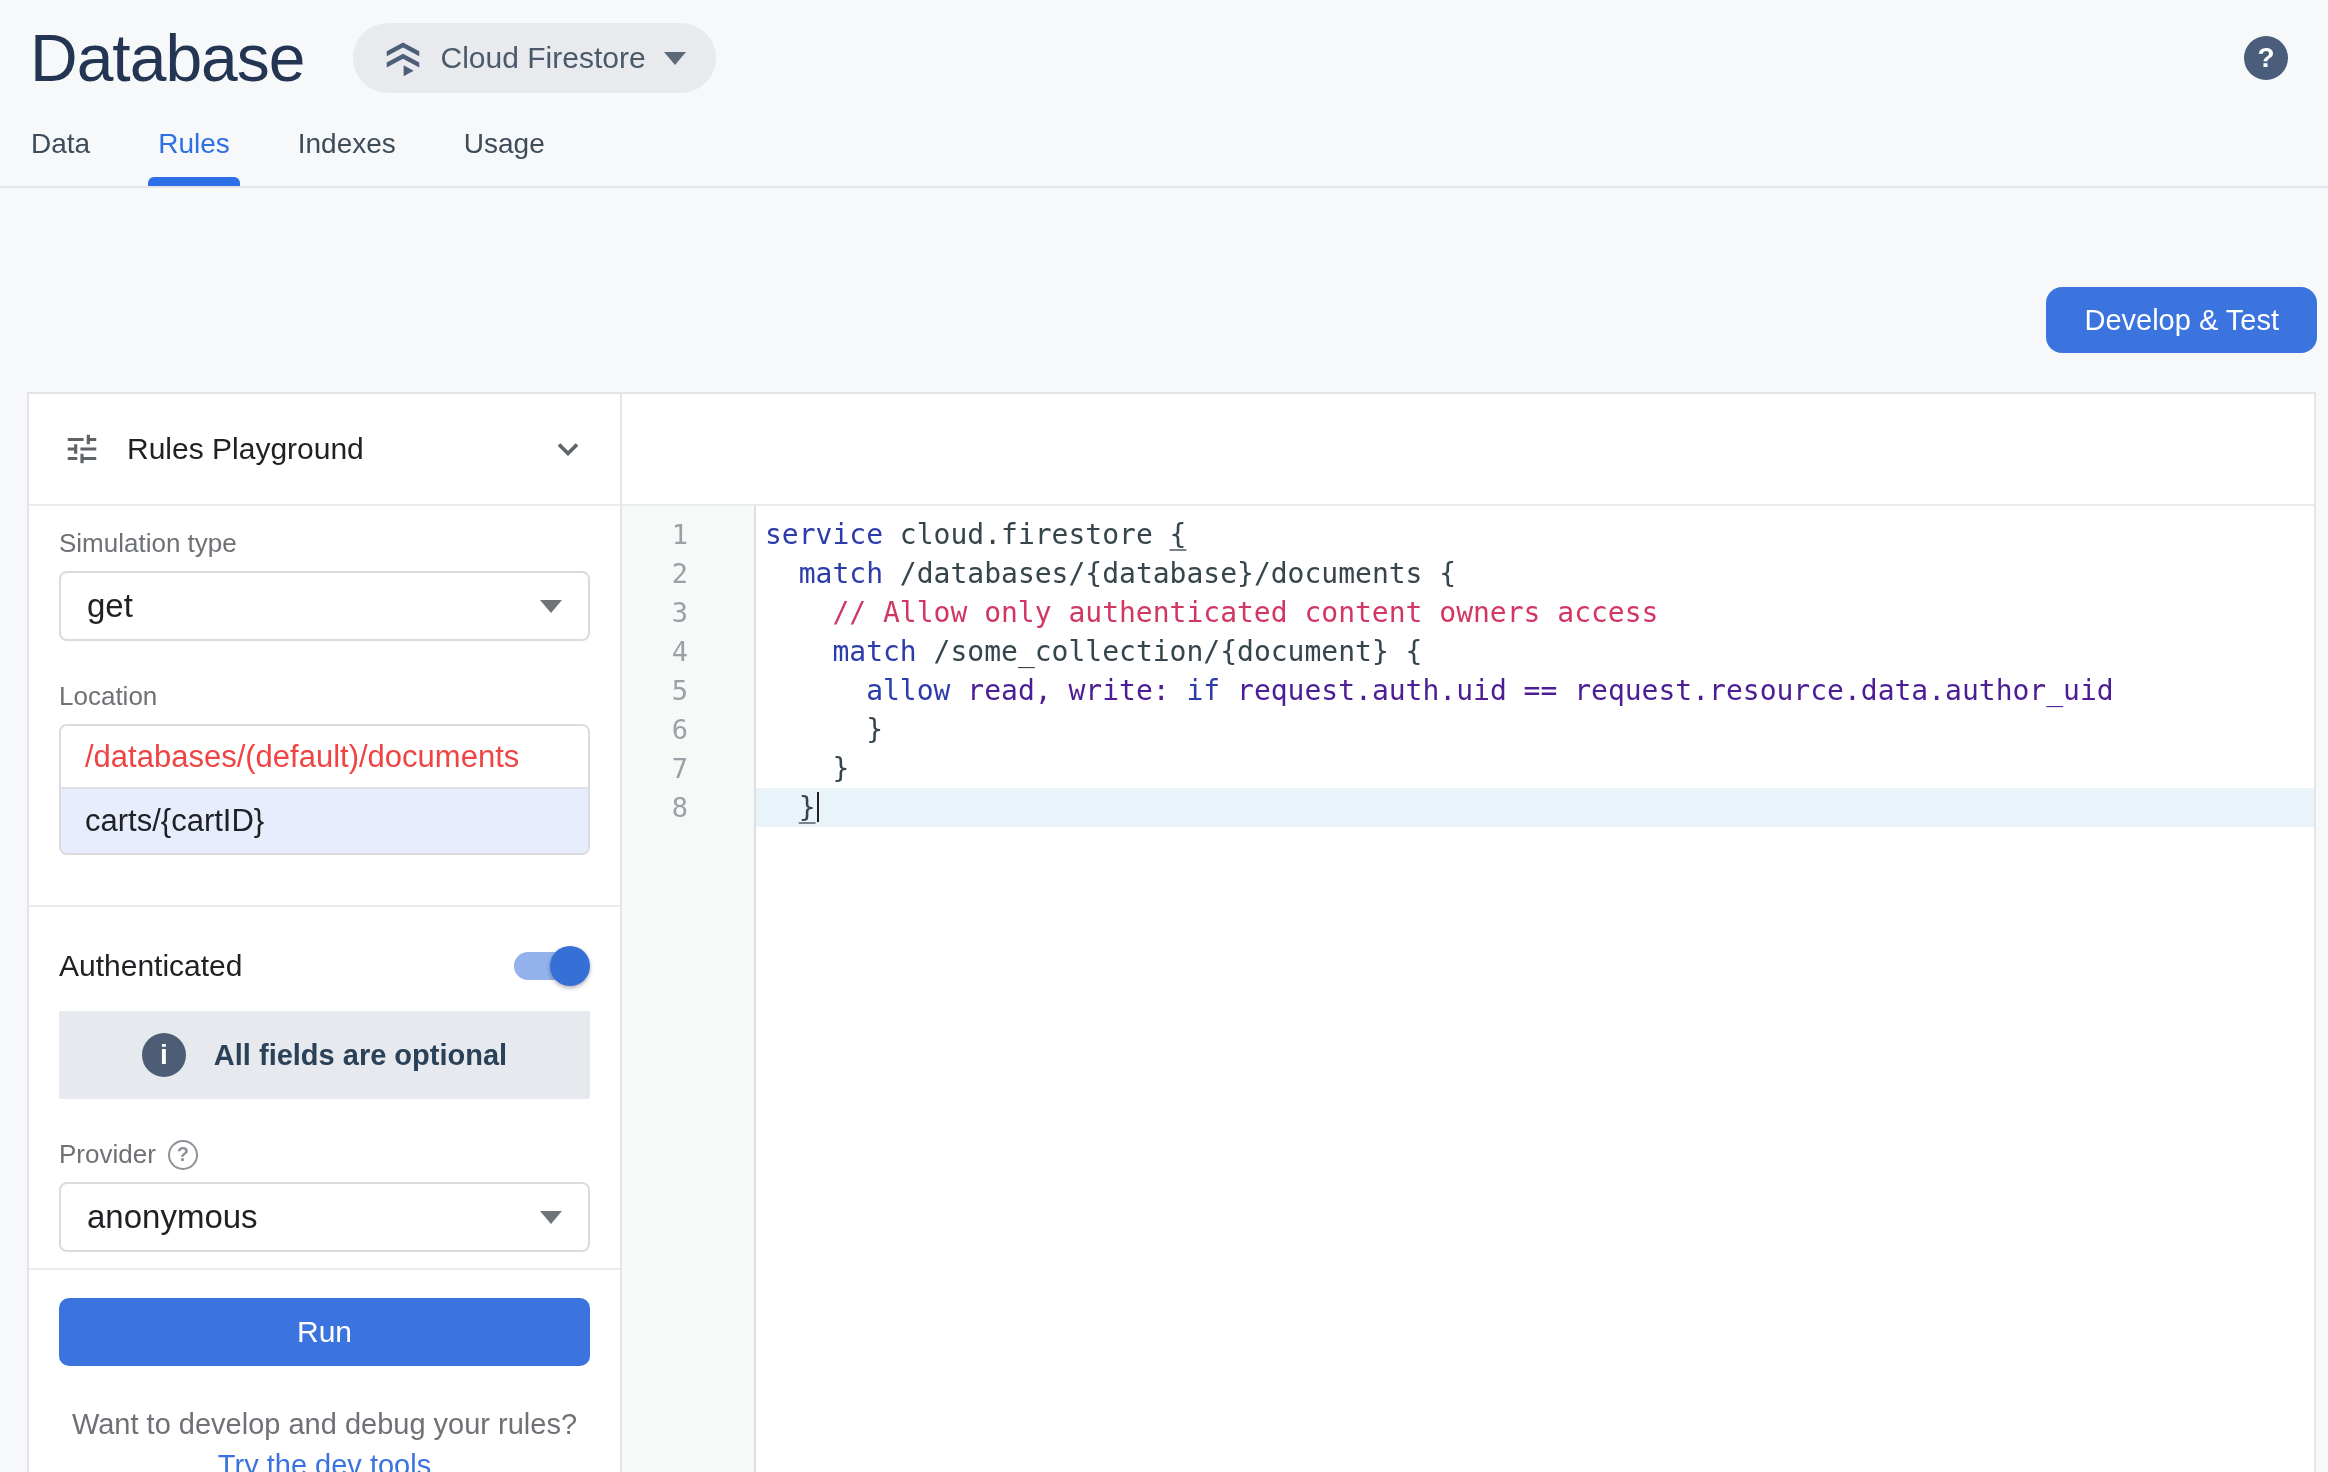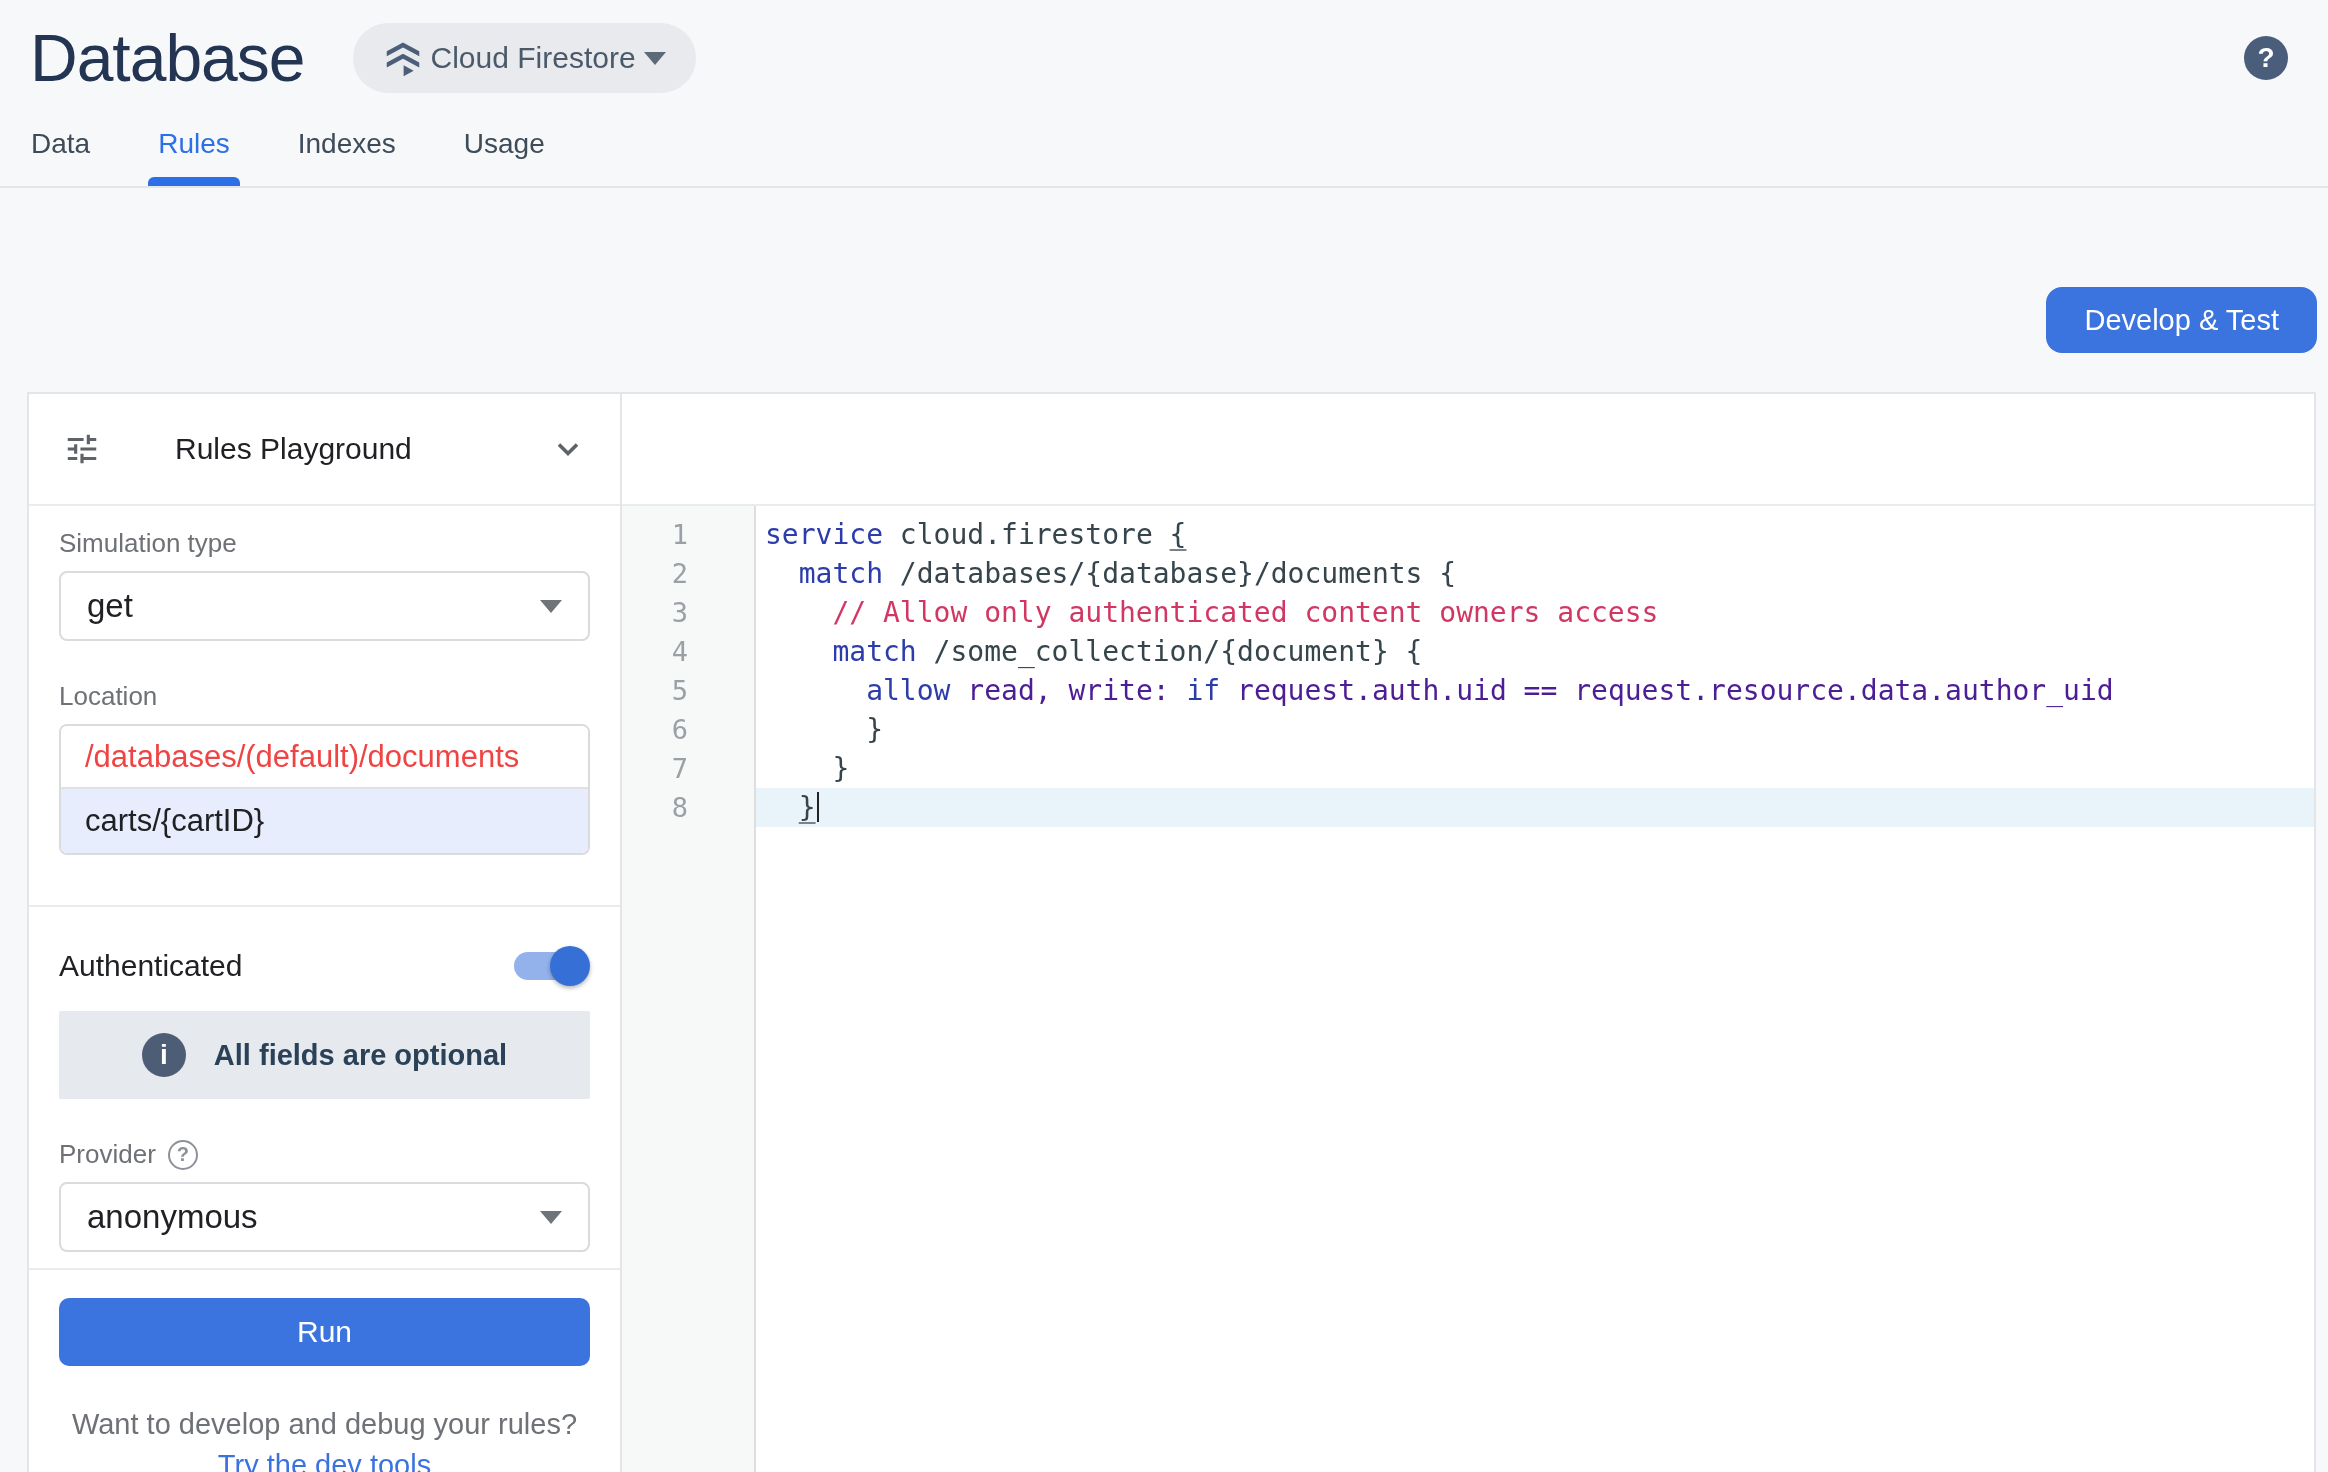--- a/index.html
+++ b/index.html
@@ -19,21 +19,21 @@
   }
   .page-title {
     font-size:66px; font-weight:500; letter-spacing:-1px;
     color:#233552;
   }
   .db-chip {
     margin-left:48px;
     height:70px; border-radius:35px;
     background:#e8eaee;
     display:flex; align-items:center;
-    padding:0 30px; gap:8px;
+    padding:0 30px; gap:18px;
     cursor:pointer;
   }
   .db-chip .chip-label { font-size:30px; color:#4a5a6a; }
   .caret-down {
     width:0; height:0;
     border-left:11px solid transparent;
     border-right:11px solid transparent;
     border-top:13px solid #5c6a78;
   }
   .spacer { flex:1; }
@@ -92,21 +92,20 @@
     width:593px; flex:none;
     border-right:2px solid #e3e5e8;
     display:flex; flex-direction:column;
   }
   .panel-header {
     height:112px; flex:none;
     border-bottom:2px solid #e9ebed;
     display:flex; align-items:center;
     padding:0 34px;
     cursor:pointer;
-    gap:48px;
   }
   .panel-header .title { font-size:30px; color:#202124; margin-left:26px; }
   .panel-body { padding:0 30px; }
 
   .field-label {
     font-size:26px; color:#6e7175;
     display:flex; align-items:center; gap:12px;
   }
   .mt-lbl1 { margin-top:22px; }
   .select {

